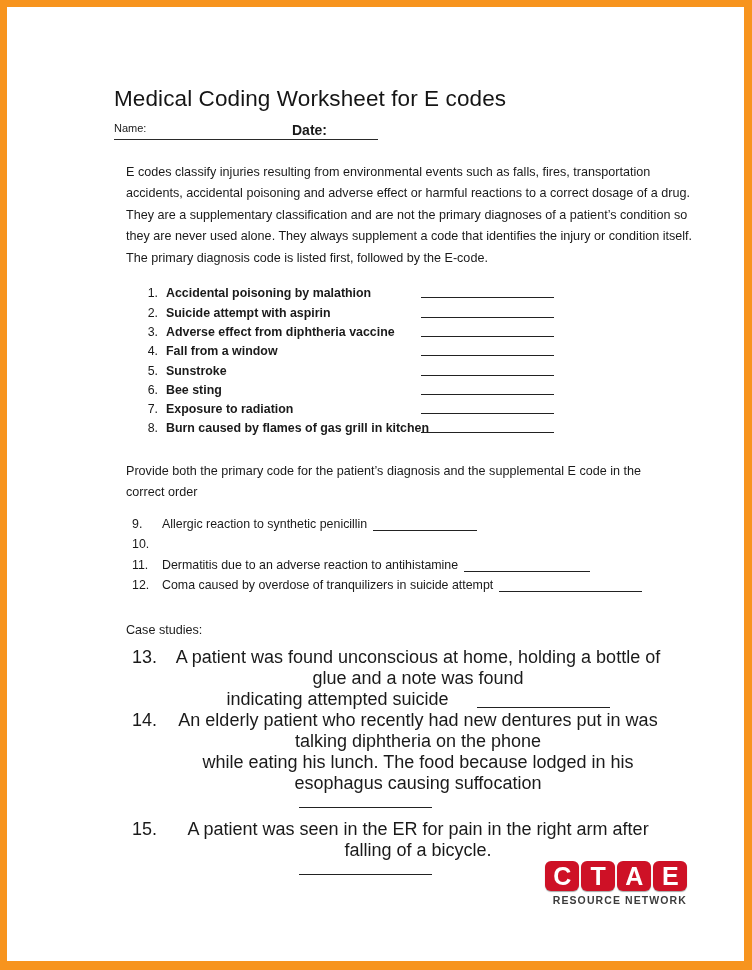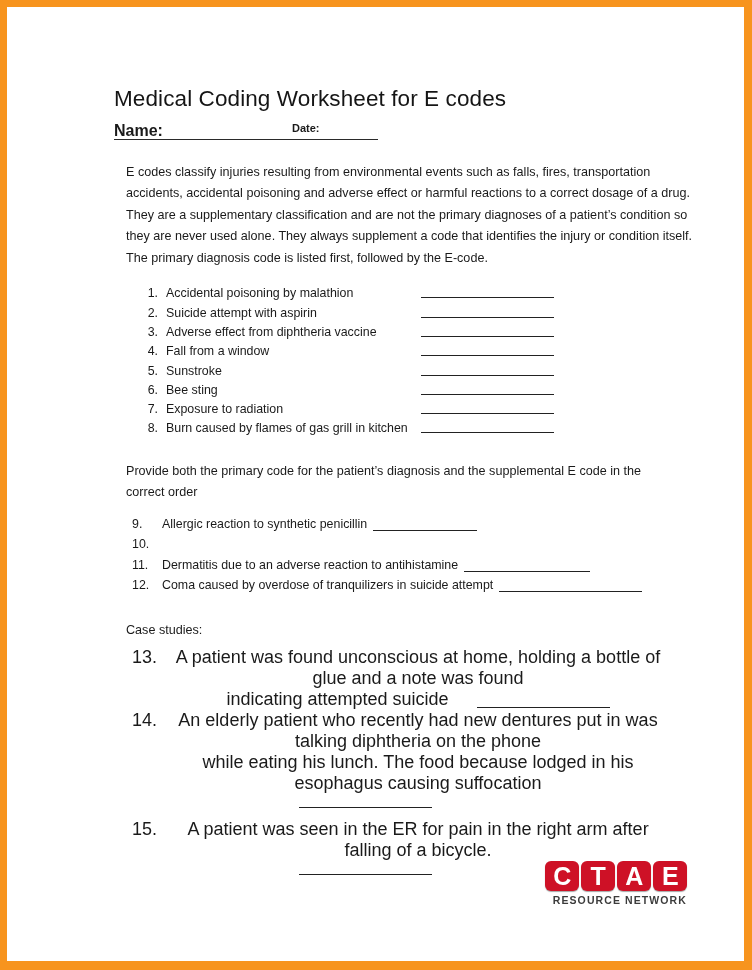--- a/index.html
+++ b/index.html
@@ -68,29 +68,29 @@
     position: relative;
     width: 264px;
     height: 18px;
     border-bottom: 1.5px solid #2a2a2a;
     margin-bottom: 22px;
   }
   .namedate .nd-name {
     position: absolute;
     left: 0;
     top: 1px;
-    font-size: 16px;
-    font-weight: bold;
+    font-size: 11px;
+    font-weight: normal;
     color: #1a1a1a;
   }
   .namedate .nd-date {
     position: absolute;
     left: 178px;
     top: 1px;
-    font-size: 11px;
+    font-size: 14px;
     font-weight: bold;
     color: #1a1a1a;
   }
 
   
   .para {
     font-size: 12.6px;
     line-height: 21.5px;
     color: #1a1a1a;
     margin: 12px;
@@ -129,20 +129,21 @@
     position: absolute;
     left: 22px;
     width: 22px;
     text-align: right;
     font-size: 12.4px;
   }
   .qrow .qtext {
     position: absolute;
     left: 52px;
     white-space: nowrap;
+    font-weight: bold;
   }
   .qrow .qrule {
     position: absolute;
     left: 307px;
     top: 13px;
     width: 133px;
     height: 0;
     border-top: 1.7px solid #222222;
   }
 

